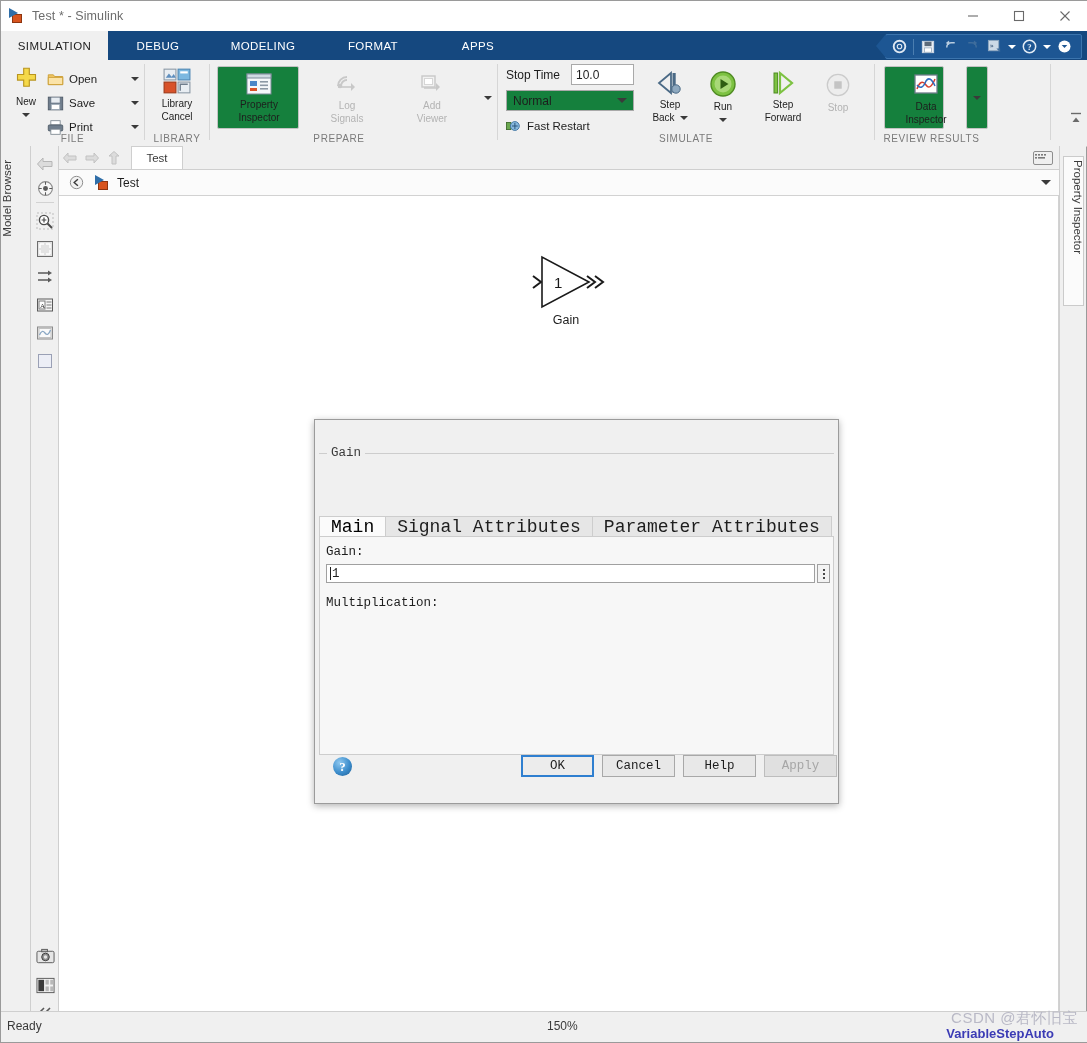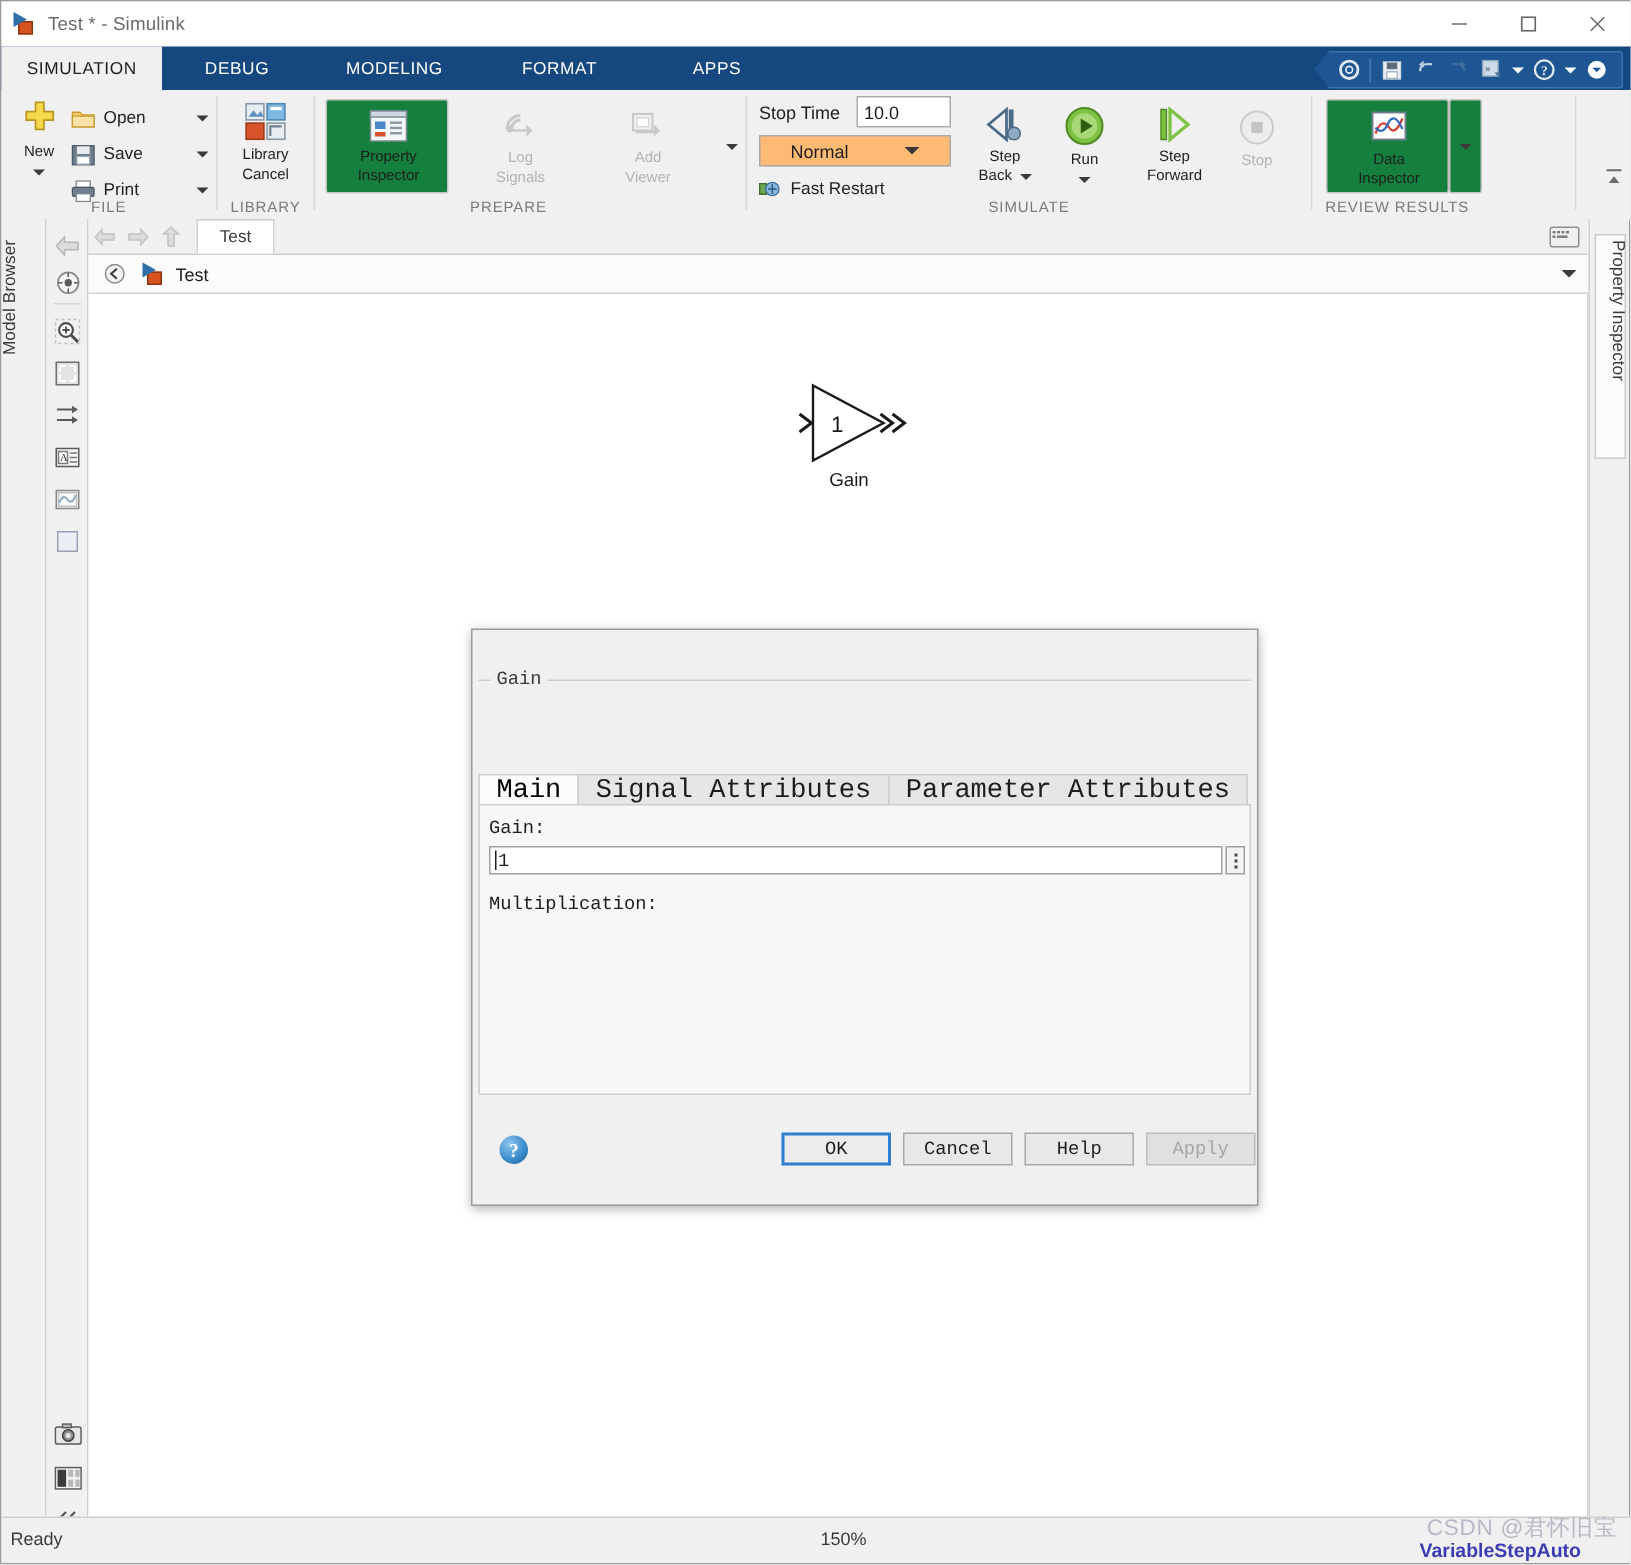--- a/index.html
+++ b/index.html
@@ -120,23 +120,23 @@
     border-radius: 2px; box-sizing: border-box;
   }
 
   .stoptime-lbl { position: absolute; font-size: 12px; color: #1d1d1d; }
   .stoptime-input {
     position: absolute; border: 1px solid #a9a9a9; background: #fff;
     font-size: 12px; color: #1d1d1d; box-sizing: border-box;
     padding: 1px 4px; font-family: "Liberation Sans", sans-serif;
   }
   .mode-select {
-    position: absolute; border: 1px solid #a9a9a9; background: #fdba74;
+    position: absolute; border: 1px solid #a9a9a9; background: #15803d;
     font-size: 12px; color: #1d1d1d; box-sizing: border-box;
-    display: flex; align-items: center; padding: 0 20px;
+    display: flex; align-items: center; padding: 0 6px;
   }
   .mode-select .cv { width: 0;height:0;margin-left:auto;border-left:5px solid transparent;border-right:5px solid transparent;border-top:5px solid #3a3a3a; }
 
   .collapse-ribbon {
     position: absolute; right: 4px; bottom: 20px; width: 16px; height: 16px;
     display: flex; align-items: center; justify-content: center; color: #6a6a6a;
   }
 
   
   .leftbar {
@@ -264,21 +264,21 @@
   .dlg-tab {
     height: 21px; padding: 0 11px; box-sizing: border-box;
     font-size: 18px; color: #1d1d1d; font-family: "Liberation Mono", monospace;
     display: flex; align-items: center;
     border: 1px solid #cdcdcd; border-bottom: none; background: #e6e6e6;
     margin-right: -1px;
   }
   .dlg-tab.active { background: #fbfbfb; color: #000; }
 
   .dlg-panel {
-    position: absolute; left: 4px; top: 116px; right: 4px; height: 194px;
+    position: absolute; left: 4px; top: 116px; right: 4px; height: 219px;
     background: #f7f7f7; border: 1px solid #cdcdcd; box-sizing: border-box;
   }
   .fld-label {
     position: absolute; font-size: 12.5px; color: #1d1d1d;
     font-family: "Liberation Mono", monospace;
   }
   .gain-input {
     position: absolute; left: 6px; top: 27px; width: 489px; height: 19px;
     background: #ffffff; border: 1px solid #a0a0a0; box-sizing: border-box;
     font-size: 12.5px; color: #1d1d1d; font-family: "Liberation Mono", monospace;
@@ -572,21 +572,21 @@
           <rect x="10" y="10" width="8" height="8" fill="#c4c4c4"></rect>
         </svg>
         <span style="margin-top:3px;">Stop</span>
       </div>
 
       <div class="rgroup-label" style="left:0; width:376px;">SIMULATE</div>
     </div>
     <div class="rsep" style="left:873px;"></div>
 
     <div class="rgroup" style="left:874px; width:175px;">
-      <div class="framedbtn" style="left:9px; top:6px; width:82px; height:63px;">
+      <div class="framedbtn" style="left:9px; top:6px; width:60px; height:63px;">
         <div class="bigbtn" style="left:0; top:6px; width:82px;">
           <svg width="26" height="24" viewBox="0 0 26 24">
             <rect x="2" y="2" width="22" height="18" fill="#ffffff" stroke="#6f7d8c" stroke-width="1.3"></rect>
             <path d="M4 16 Q8 5 13 12 Q17 18 22 6" fill="none" stroke="#d8402f" stroke-width="1.5"></path>
             <path d="M4 12 Q9 18 13 8 Q17 2 22 13" fill="none" stroke="#2f6bbf" stroke-width="1.5"></path>
           </svg>
           <span style="margin-top:3px;">Data</span>
           <span>Inspector</span>
         </div>
       </div>

